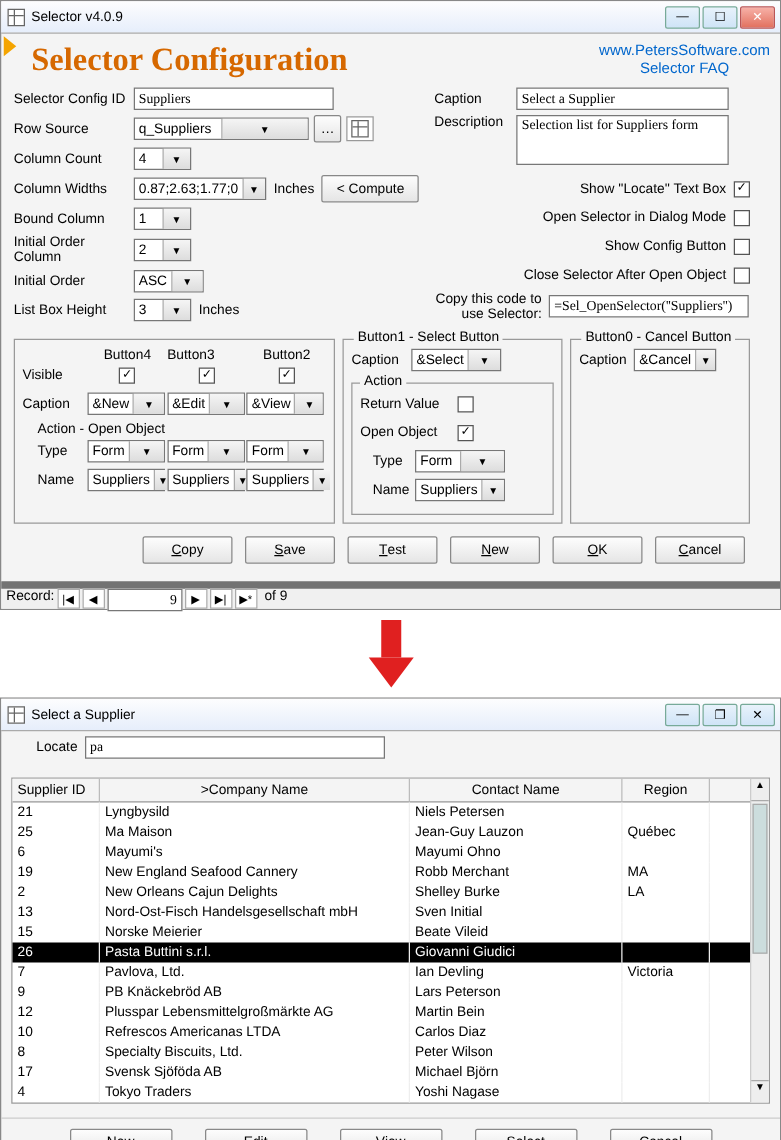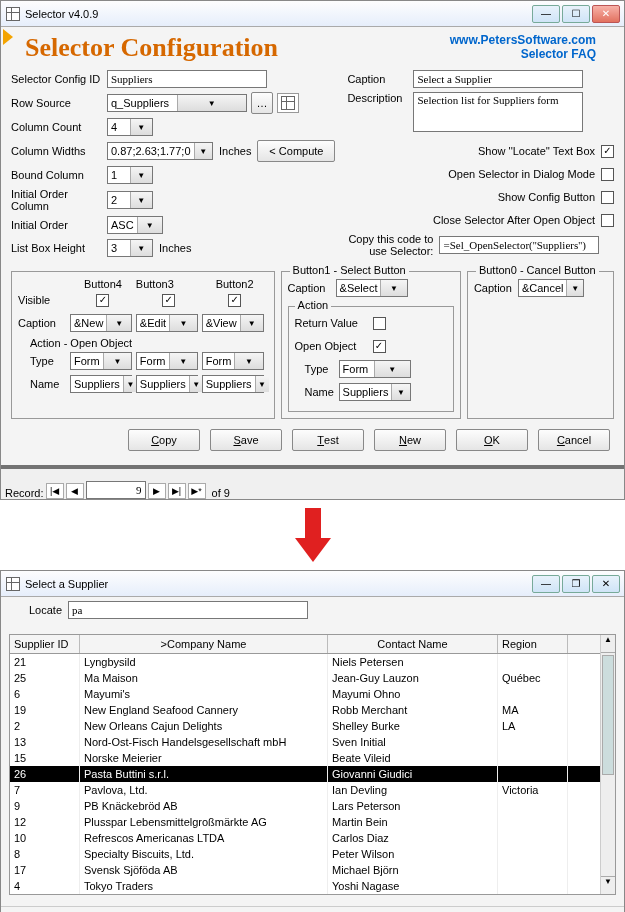--- a/index.html
+++ b/index.html
@@ -4,42 +4,42 @@
 <style>
   * { box-sizing: border-box; }
   body { margin: 0; padding: 0; font-family: Tahoma, Arial, sans-serif; font-size: 11px; background: #fff; width: 625px; }
   .window { border: 1px solid #888; background: #f4f4f4; }
   .titlebar { background: linear-gradient(#fdfdfe, #e6eefb); border-bottom: 1px solid #aaa; height: 26px; display: flex; align-items: center; padding: 0 4px; }
   .titlebar .icon { width: 16px; height: 16px; margin-right: 4px; display:inline-flex;align-items:center;justify-content:center;}
   .titlebar .title { flex: 1; }
   .winbtns { display: flex; gap: 2px; }
   .winbtn { width: 28px; height: 18px; border: 1px solid #7a9; background: linear-gradient(#e8f2fb,#cfe4f7); border-radius: 2px; font-size: 10px; display: flex; align-items: center; justify-content: center; cursor: default; }
   .winbtn.close { background: linear-gradient(#f7b1a8,#e2715f); border-color:#b55; color:#fff;}
-  .content { padding: 6px 10px 10px 10px; position: relative; }
+  .content { padding: 6px 24px 10px 10px; position: relative; }
   .triangle { position: absolute; left: 2px; top: 2px; width: 0; height: 0; border-top: 8px solid transparent; border-bottom: 8px solid transparent; border-left: 10px solid #f4a400; }
   .h1 { color: #d66800; font-size: 26px; font-family: Georgia, serif; font-weight: bold; margin: 0 0 6px 14px; }
-  .links { position: absolute; right: 28px; top: 6px; text-align: right; font-size: 12px; font-weight: bold; }
+  .links { position: absolute; right: 8px; top: 6px; text-align: center; font-size: 12px; }
   .links a { color: #0066cc; text-decoration: none; display: block; }
   .row { display: flex; align-items: center; margin-bottom: 3px; min-height: 20px; }
   .lbl { width: 96px; }
   .textbox { border: 1px solid #777; background: #fff; height: 18px; padding: 1px 3px; font-family: Tahoma; font-size: 11px; }
   .combo { border: 1px solid #777; background: #fff; height: 18px; display: inline-flex; align-items: center; }
   .combo span { padding: 0 3px; flex: 1; }
   .combo .arr { width: 14px; height: 16px; background: linear-gradient(#f5f5f5,#ddd); border-left: 1px solid #aaa; display: flex; align-items: center; justify-content: center; font-size: 8px; }
   .btn { border: 1px solid #888; background: linear-gradient(#fdfdfd,#e5e5e5); height: 22px; padding: 0 6px; display: inline-flex; align-items: center; justify-content: center; font-size: 11px; cursor: default; border-radius: 2px; }
   .btn u { text-decoration: underline; }
   .dots { width: 22px; justify-content: center; }
   .small-icon { width: 22px; height: 20px; border: 1px solid #999; display: inline-flex; align-items: center; justify-content: center; background: #fff; }
   .checkbox { width: 13px; height: 13px; border: 1px solid #555; background: #fff; display: inline-flex; align-items: center; justify-content: center; font-size: 10px; line-height: 1; }
   .fieldset { border: 1px solid #999; padding: 6px; margin-top: 6px; position: relative; }
   .legend { position: absolute; top: -8px; background: #f4f4f4; padding: 0 3px; font-size: 11px; }
   .col4 { flex: 1; }
   .actionbar { display: flex; justify-content: flex-end; gap: 10px; margin-top: 6px; padding: 4px; }
   .actionbar .btn { width: 72px; }
-  .recordnav { border-top: 4px solid #737373; height: 34px; display: flex; align-items: flex-end; padding: 0 4px; background: #f0f0f0; font-size: 11px; gap: 2px;}
+  .recordnav { border-top: 6px solid #737373; height: 22px; display: flex; align-items: flex-start; padding: 0 4px; background: #f0f0f0; font-size: 11px; gap: 2px;}
   .nav-btn { width: 18px; height: 16px; border: 1px solid #aaa; background: #fff; display: inline-flex; align-items: center; justify-content: center; font-size: 9px; }
   .arrow-divider { display: flex; justify-content: center; padding: 8px 0; }
   .big-arrow { width: 0; height: 0; border-left: 18px solid transparent; border-right: 18px solid transparent; border-top: 24px solid #e02020; position: relative; }
   .big-arrow::before { content: ''; position: absolute; top: -54px; left: -8px; width: 16px; height: 30px; background: #e02020; }
   
   .listheader { display: flex; border-bottom: 1px solid #999; background: #f4f4f4; font-size: 11px; }
   .listheader div { border-right: 1px solid #bbb; padding: 3px 4px; }
   .listbody { background: #fff; border: 1px solid #999; }
   .listrow { display: flex; font-size: 11px; }
   .listrow div { padding: 2px 4px; border-right: 1px solid #eee; overflow: hidden; white-space: nowrap; }
@@ -342,21 +342,21 @@
     <input class="textbox" style="width: 240px;" value="pa">
   </div>
   <div style="padding:11px 8px">
     <div class="listbody">
       <div style="display:flex">
         <div style="flex:1">
           <div class="listheader">
             <div class="col-id">Supplier ID</div>
             <div class="col-co" style="text-align:center">&gt;Company Name</div>
             <div class="col-cn" style="text-align:center">Contact Name</div>
-            <div class="col-rg" style="">Region</div>
+            <div class="col-rg" style="text-align:center">Region</div>
           </div>
           <div id="list-rows">
               <div class="listrow">
                 <div class="col-id">21</div>
                 <div class="col-co">Lyngbysild</div>
                 <div class="col-cn">Niels Petersen</div>
                 <div class="col-rg"></div>
               </div>
               <div class="listrow">
                 <div class="col-id">25</div>

